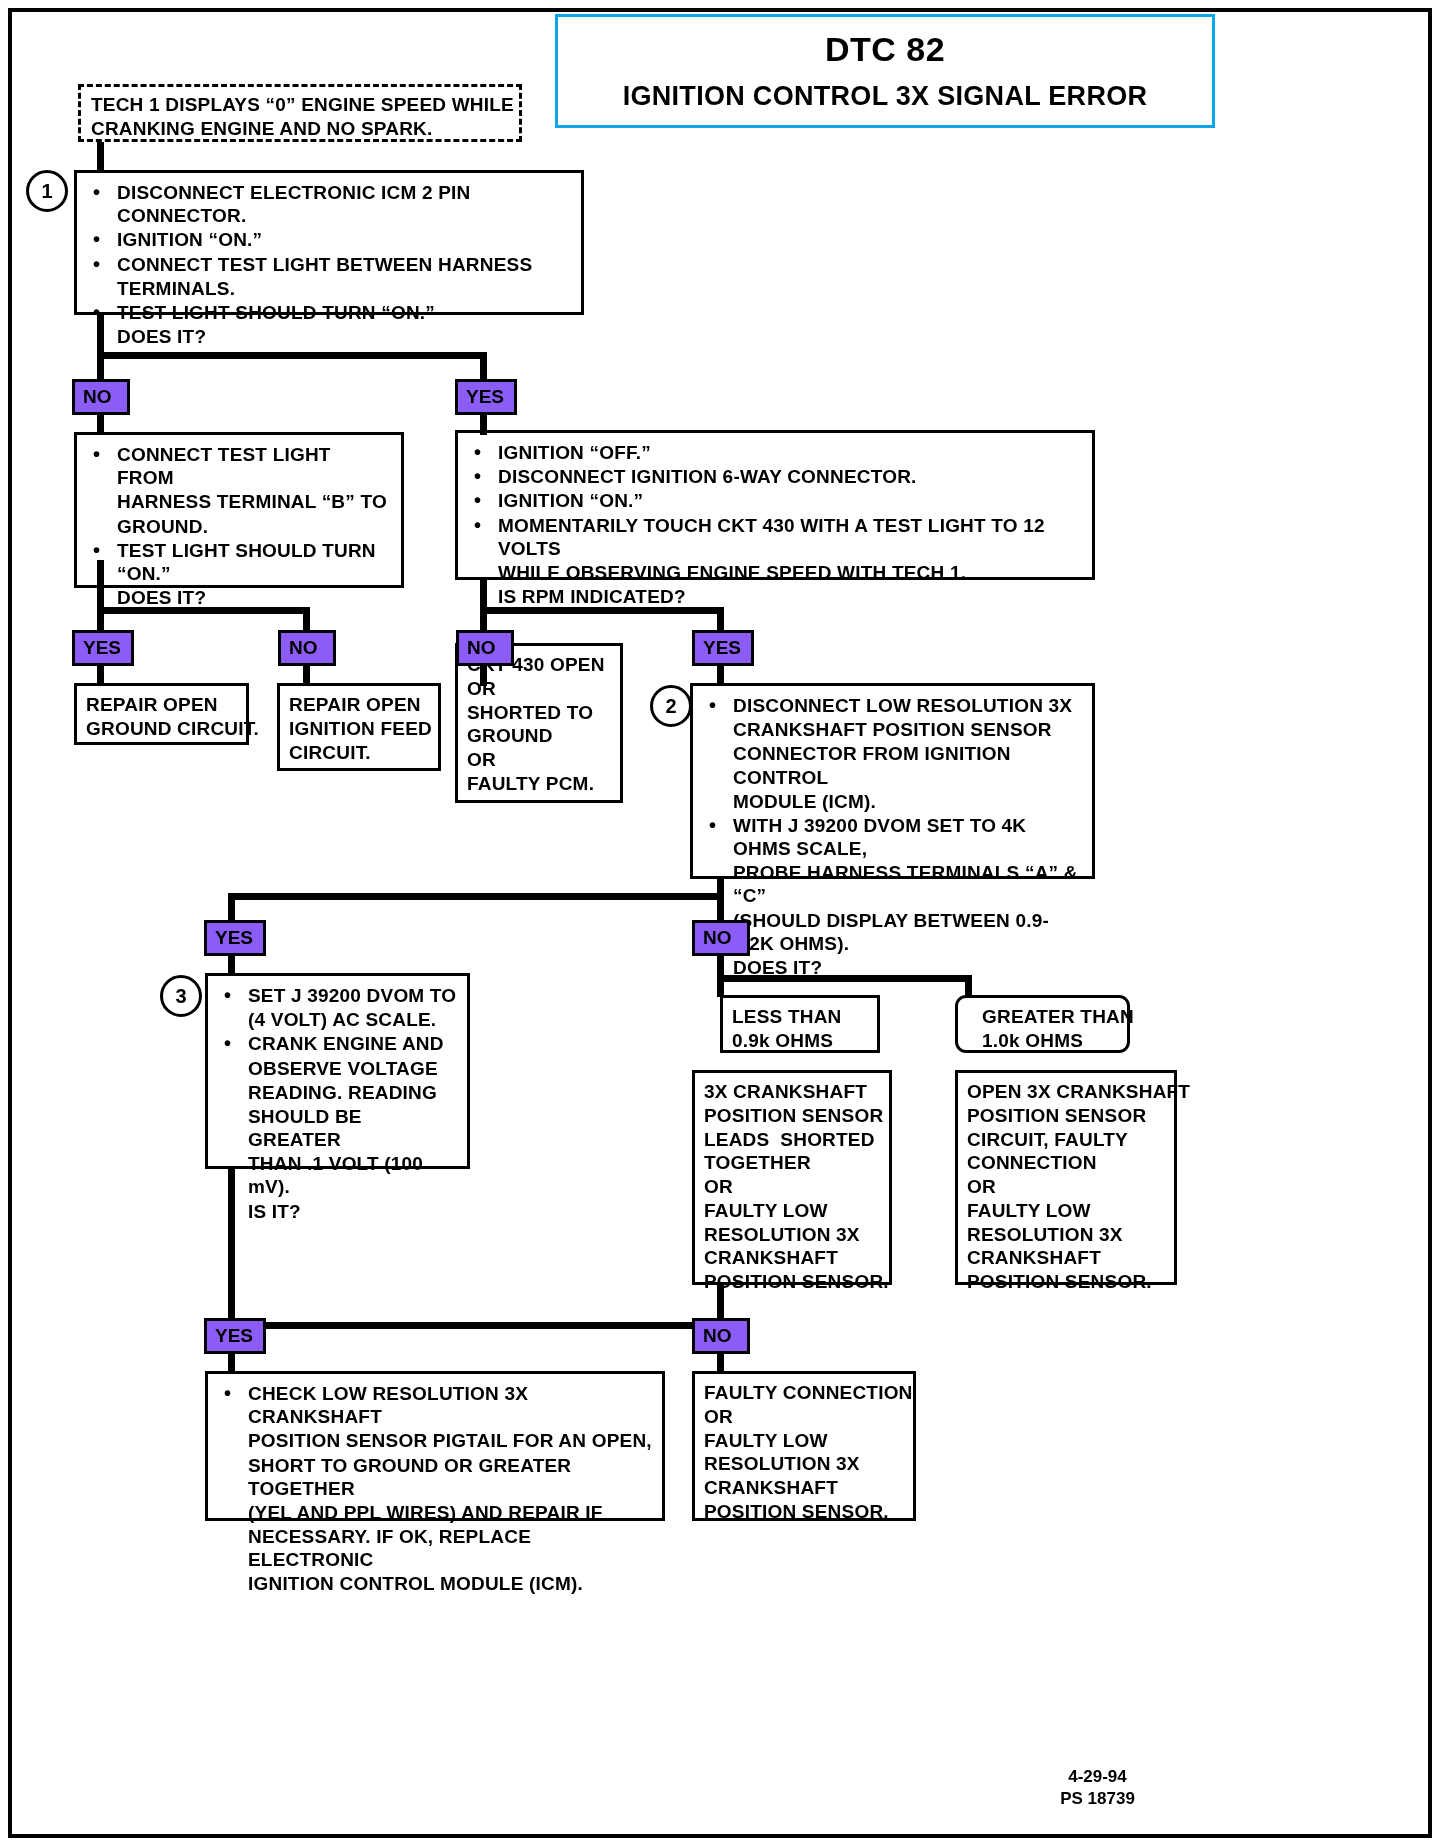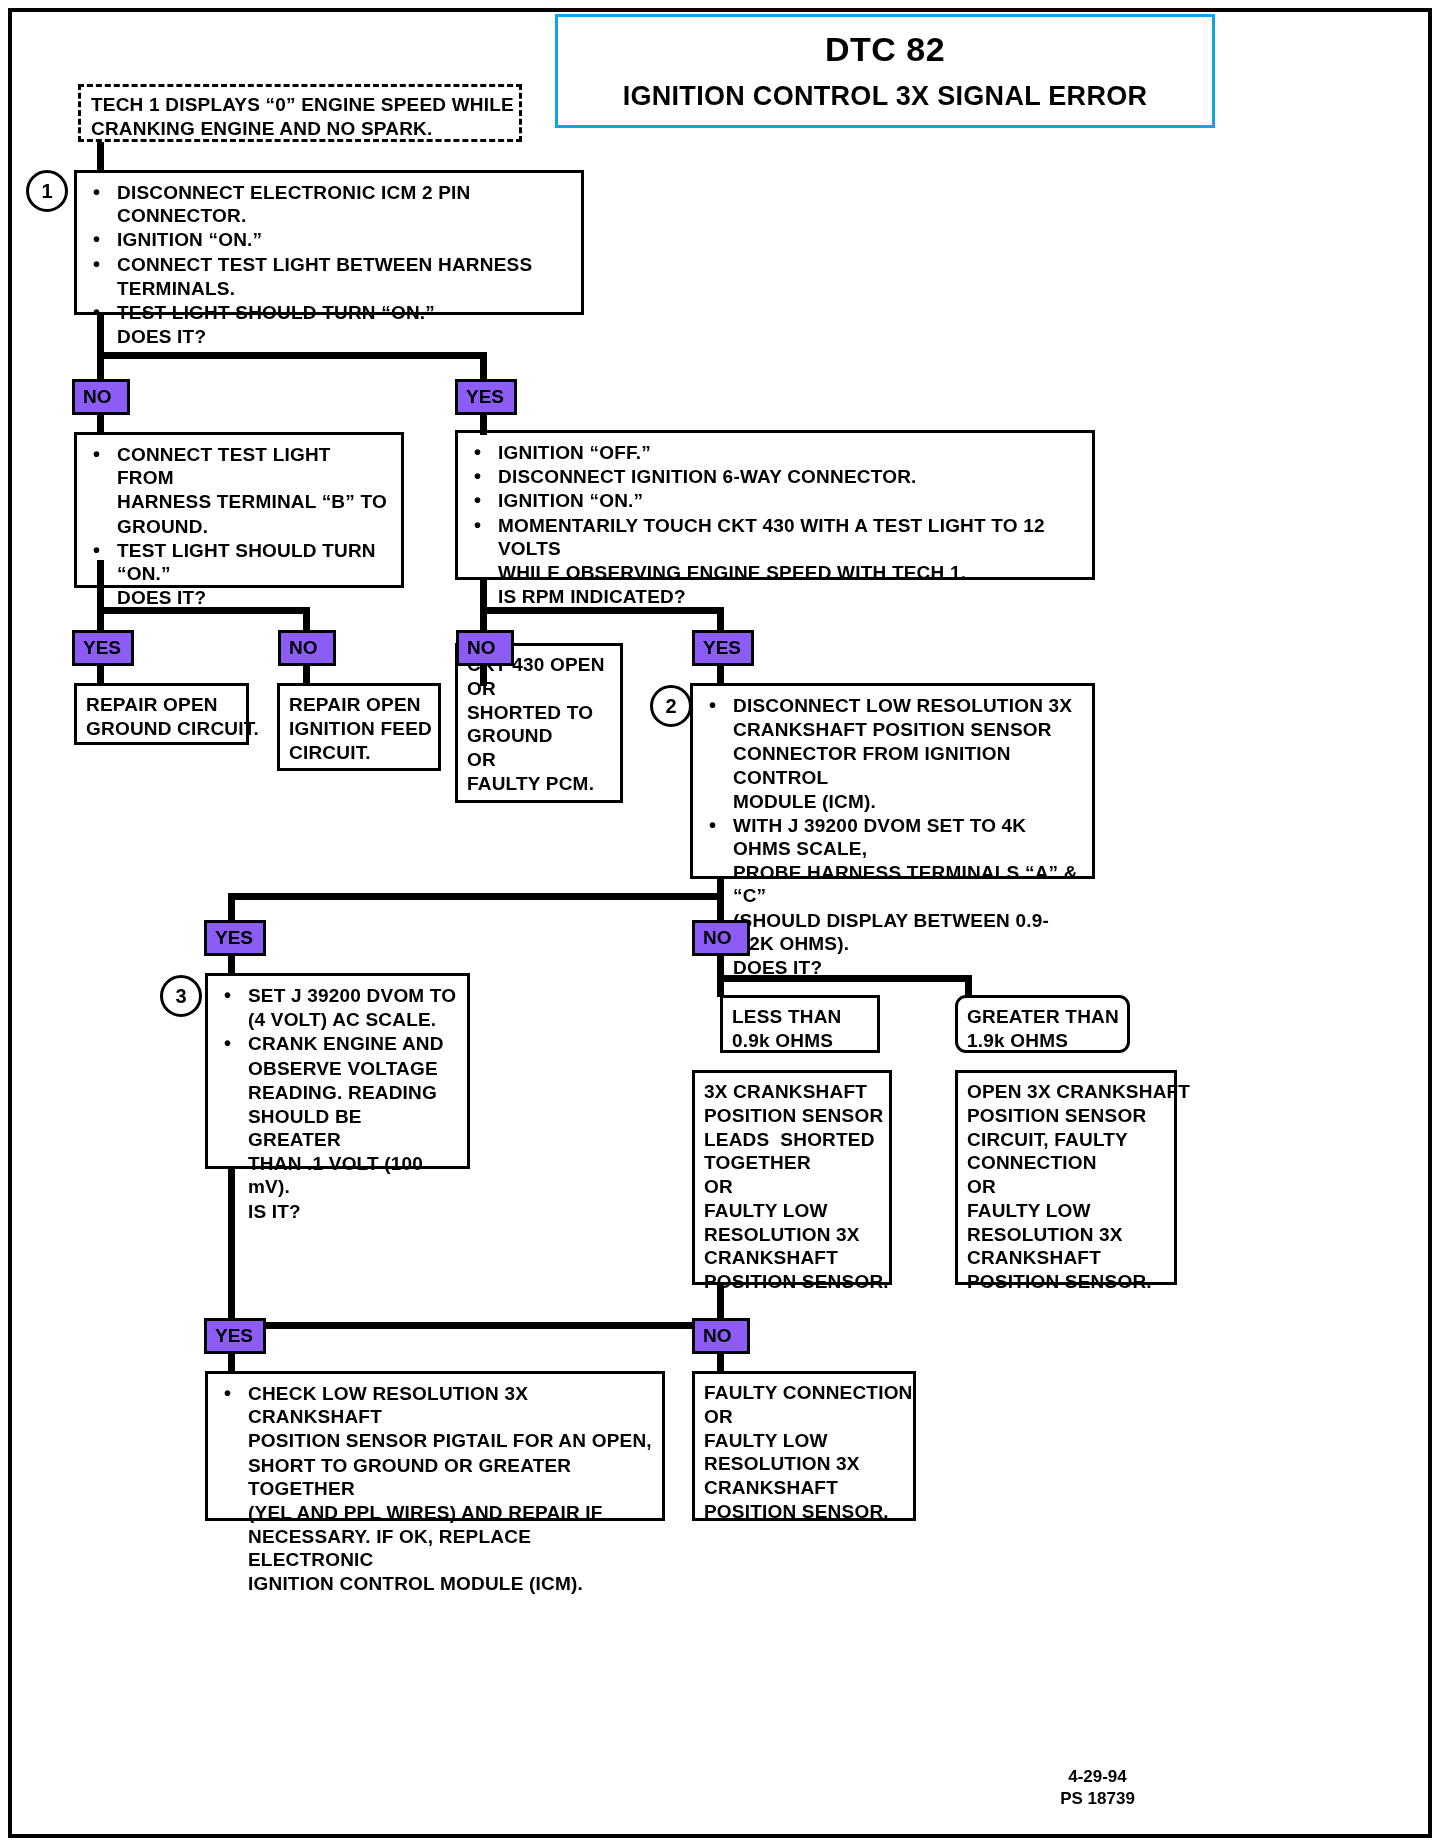--- a/index.html
+++ b/index.html
@@ -191,24 +191,24 @@
   <div class="ln vl" style="left:717px;top:975px;height:22px;"></div>
   <div class="ln vl" style="left:965px;top:975px;height:22px;"></div>
 
   <div class="box" style="left:692px;top:995px;width:160px;height:58px;padding:7px 9px;font-size:19px;margin-left:28px;">
     <div class="plain">
       <div>LESS THAN</div>
       <div>0.9k OHMS</div>
     </div>
   </div>
 
-  <div class="box" style="left:955px;top:995px;width:175px;height:58px;padding:7px 9px;font-size:19px;border-radius:11px;">
+  <div class="box" style="left:955px;top:995px;width:175px;height:58px;padding:7px 24px;font-size:19px;border-radius:11px;">
     <div class="plain">
       <div>GREATER THAN</div>
-      <div>1.9k OHMS</div>
+      <div>1.0k OHMS</div>
     </div>
   </div>
 
   <div class="box" style="left:692px;top:1070px;width:200px;height:215px;padding:7px 9px;font-size:19px;">
     <div class="plain">
       <div>3X CRANKSHAFT</div>
       <div>POSITION SENSOR</div>
       <div>LEADS  SHORTED</div>
       <div>TOGETHER</div>
       <div>OR</div>

